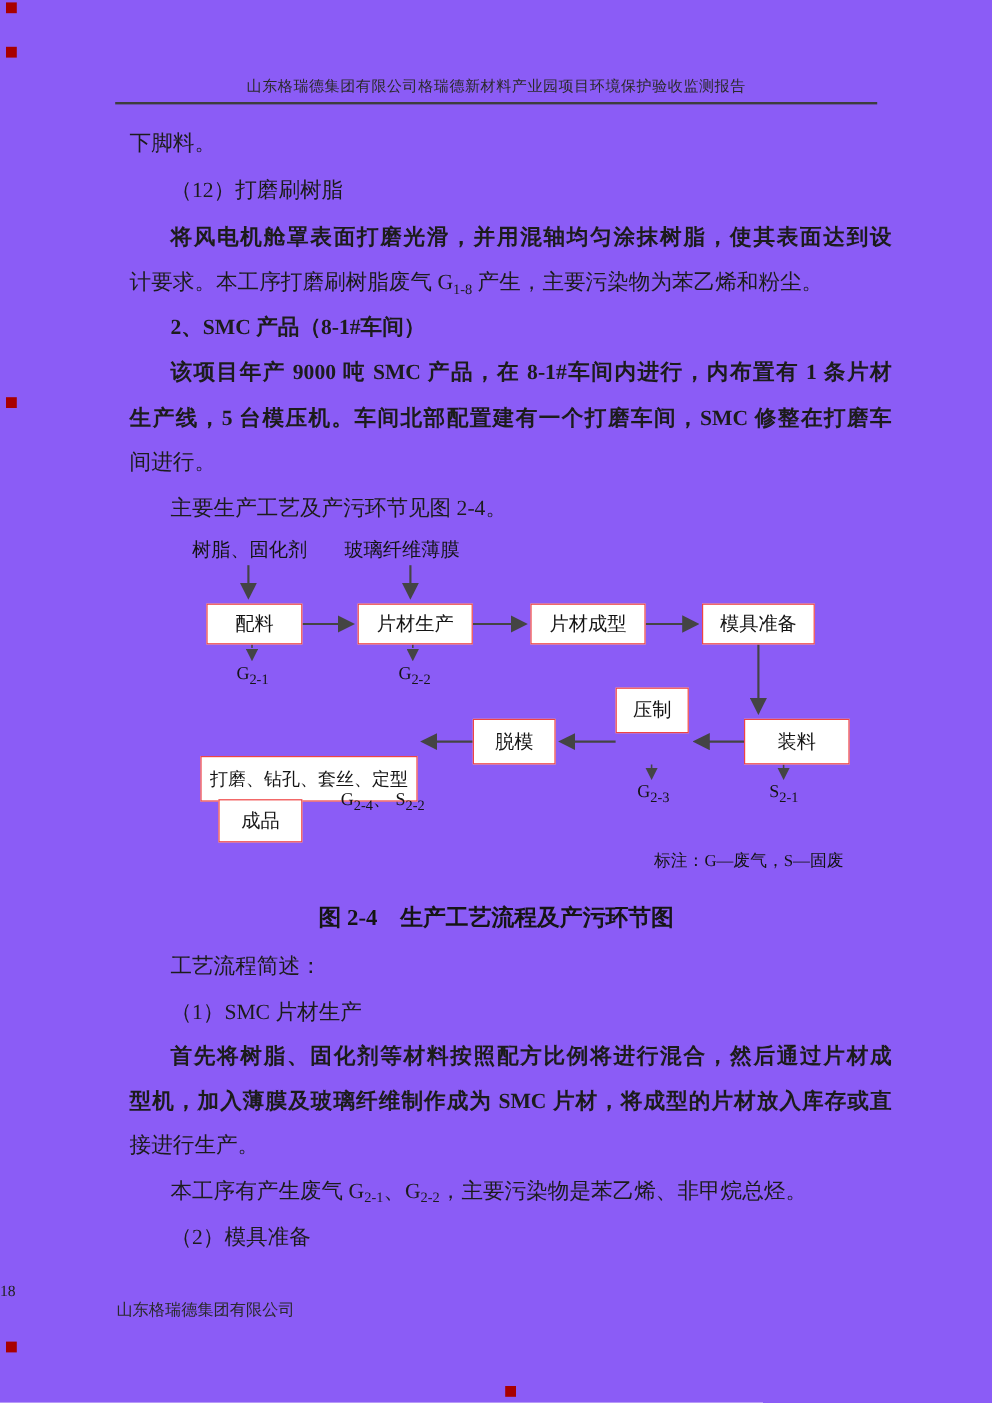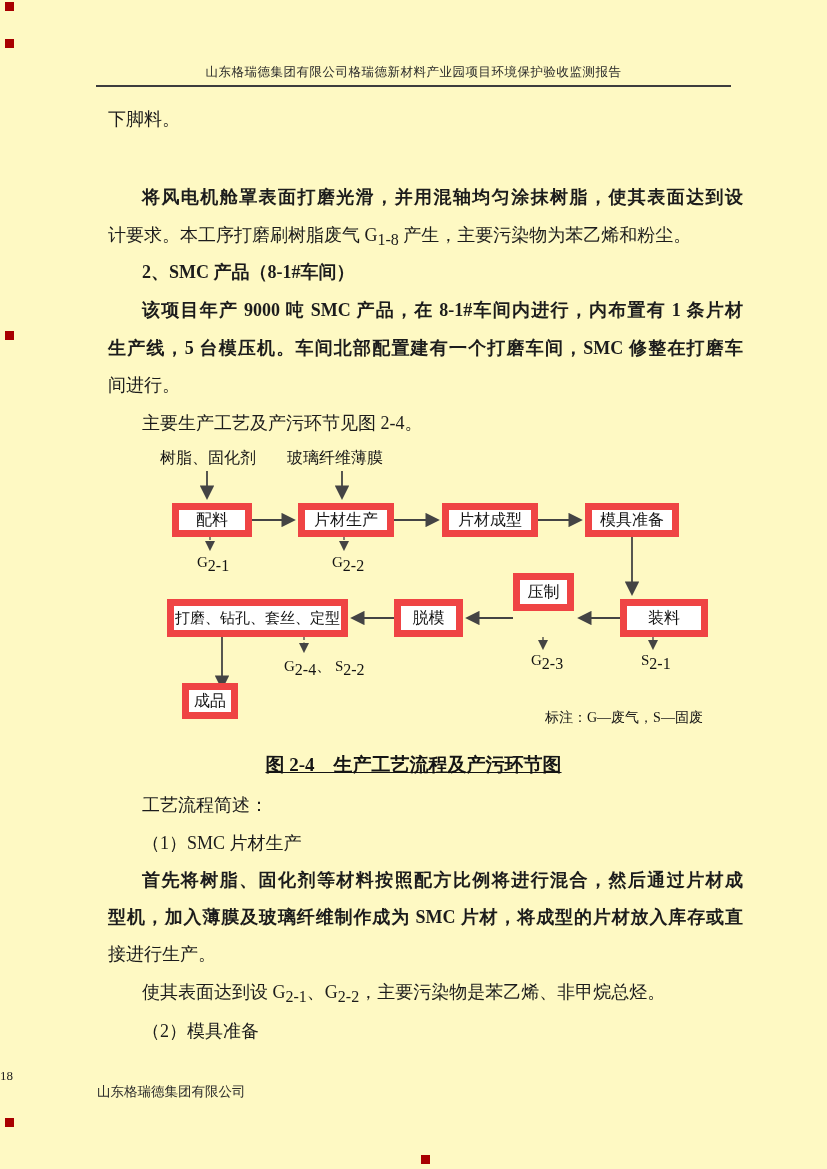--- a/index.html
+++ b/index.html
@@ -1,68 +1,69 @@
 <!DOCTYPE html>
 <html><head>
 <meta charset="utf-8">
 <style>
   html,body{margin:0;padding:0;background:#ffffff;}
   .page{
     position:relative;
     width:827px;height:1169px;
-    background:#fef9c3;
+    background:#8b5cf6;
     font-family:"Liberation Serif","DejaVu Serif",serif;
     color:#1f1f1f;
     overflow:hidden;
   }
   .hdr{
     position:absolute;top:64px;left:96px;width:635px;
     font-size:12.5px;letter-spacing:.5px;text-align:center;color:#2a2a2a;
     white-space:nowrap;
   }
   .hdr-rule{
     position:absolute;top:85px;left:96px;width:635px;height:2px;background:#3d3d3d;
   }
   .line{
     position:absolute;left:108px;width:635px;
     font-size:18px;line-height:26px;color:#1c1c1c;
     white-space:nowrap;
   }
   .indent{text-indent:34px;}
   .fill{white-space:normal;text-align:justify;text-align-last:justify;font-weight:bold;}
   .bold{font-weight:bold;}
-  sub{font-size:16px;line-height:0;vertical-align:-4px;}
+  sub{font-size:12px;line-height:0;vertical-align:-4px;}
   .caption{
     position:absolute;top:752px;left:0;width:827px;text-align:center;
-    font-size:19px;font-weight:bold;color:#151515;text-decoration:underline;
+    font-size:19px;font-weight:bold;color:#151515;
   }
   
   .fc-svg{position:absolute;top:0;left:0;width:827px;height:1169px;pointer-events:none;}
   .fc-box{
-    position:absolute;border:7px solid #ef4444;background:#ffffff;
+    position:absolute;border:1px solid #ef4444;background:#ffffff;
     display:flex;align-items:center;justify-content:center;
     font-size:16px;color:#141414;box-sizing:border-box;white-space:nowrap;
   }
   .fc-box.small{font-size:15px;}
   .fc-label{position:absolute;font-size:16px;color:#141414;white-space:nowrap;}
   .fc-em{position:absolute;font-size:15px;color:#141414;white-space:nowrap;}
   .fc-note{position:absolute;top:709px;left:545px;font-size:14px;color:#141414;white-space:nowrap;}
   .pgnum{position:absolute;top:1068px;left:0;width:827px;text-align:left;font-size:13px;color:#222;}
   .ftr{position:absolute;top:1083px;left:97px;font-size:13.5px;color:#2a2a2a;white-space:nowrap;}
   .red-marker{position:absolute;width:9px;height:9px;background:#a80000;}
 </style>
 </head>
 <body>
 
 <div class="page">
 
   <div class="hdr">山东格瑞德集团有限公司格瑞德新材料产业园项目环境保护验收监测报告</div>
   <div class="hdr-rule"></div>
 
   <div class="line" style="top:106px">下脚料。</div>
+  <div class="line indent" style="top:145px">（12）打磨刷树脂</div>
   <div class="line indent fill" style="top:184px">将风电机舱罩表面打磨光滑，并用混轴均匀涂抹树脂，使其表面达到设</div>
   <div class="line" style="top:222px"><span>计要求。本工序打磨刷树脂废气 G</span><sub>1-8</sub><span> 产生，主要污染物为苯乙烯和粉尘。</span></div>
   <div class="line indent bold" style="top:259px">2、SMC 产品（8-1#车间）</div>
   <div class="line indent fill" style="top:297px">该项目年产 9000 吨 SMC 产品，在 8-1#车间内进行，内布置有 1 条片材</div>
   <div class="line fill" style="top:335px">生产线，5 台模压机。车间北部配置建有一个打磨车间，SMC 修整在打磨车</div>
   <div class="line" style="top:372px">间进行。</div>
   <div class="line indent" style="top:410px">主要生产工艺及产污环节见图 2-4。</div>
 
   <svg class="fc-svg" viewBox="0 0 827 1169">
     <defs>
@@ -96,39 +97,39 @@
   <div class="fc-label" style="top:448px;left:160px">树脂、固化剂</div>
   <div class="fc-label" style="top:448px;left:287px">玻璃纤维薄膜</div>
 
   <div class="fc-box" style="top:503px;left:172px;width:80px;height:34px">配料</div>
   <div class="fc-box" style="top:503px;left:298px;width:96px;height:34px">片材生产</div>
   <div class="fc-box" style="top:503px;left:442px;width:96px;height:34px">片材成型</div>
   <div class="fc-box" style="top:503px;left:585px;width:94px;height:34px">模具准备</div>
   <div class="fc-box" style="top:599px;left:620px;width:88px;height:38px">装料</div>
   <div class="fc-box" style="top:573px;left:513px;width:61px;height:38px">压制</div>
   <div class="fc-box" style="top:599px;left:394px;width:69px;height:38px">脱模</div>
-  <div class="fc-box small" style="top:599px;left:167px;width:181px;height:38px">打磨、钻孔、套丝、定型</div>
-  <div class="fc-box" style="top:683px;left:182px;width:56px;height:36px">成品</div>
+  <div class="fc-box small" style="top:630px;left:167px;width:181px;height:38px">打磨、钻孔、套丝、定型</div>
+  <div class="fc-box" style="top:666px;left:182px;width:70px;height:36px">成品</div>
 
   <div class="fc-em" style="top:554px;left:197px"><span>G</span><sub>2-1</sub></div>
   <div class="fc-em" style="top:554px;left:332px"><span>G</span><sub>2-2</sub></div>
   <div class="fc-em" style="top:652px;left:641px"><span>S</span><sub>2-1</sub></div>
   <div class="fc-em" style="top:652px;left:531px"><span>G</span><sub>2-3</sub></div>
   <div class="fc-em" style="top:657px;left:284px"><span>G</span><sub>2-4</sub><span>、 S</span><sub>2-2</sub></div>
 
   <div class="fc-note">标注：G—废气，S—固废</div>
 
   <div class="caption">图 2-4　生产工艺流程及产污环节图</div>
 
   <div class="line indent" style="top:792px">工艺流程简述：</div>
   <div class="line indent" style="top:830px">（1）SMC 片材生产</div>
   <div class="line indent fill" style="top:867px">首先将树脂、固化剂等材料按照配方比例将进行混合，然后通过片材成</div>
   <div class="line fill" style="top:904px">型机，加入薄膜及玻璃纤维制作成为 SMC 片材，将成型的片材放入库存或直</div>
   <div class="line" style="top:941px">接进行生产。</div>
-  <div class="line indent" style="top:979px"><span>使其表面达到设 G</span><sub>2-1</sub><span>、G</span><sub>2-2</sub><span>，主要污染物是苯乙烯、非甲烷总烃。</span></div>
+  <div class="line indent" style="top:979px"><span>本工序有产生废气 G</span><sub>2-1</sub><span>、G</span><sub>2-2</sub><span>，主要污染物是苯乙烯、非甲烷总烃。</span></div>
   <div class="line indent" style="top:1018px">（2）模具准备</div>
 
   <div class="pgnum">18</div>
   <div class="ftr">山东格瑞德集团有限公司</div>
 
   <div class="red-marker" style="top:2px;left:5px"></div>
   <div class="red-marker" style="top:39px;left:5px"></div>
   <div class="red-marker" style="top:331px;left:5px"></div>
   <div class="red-marker" style="top:1118px;left:5px"></div>
   <div class="red-marker" style="top:1155px;left:421px"></div>

